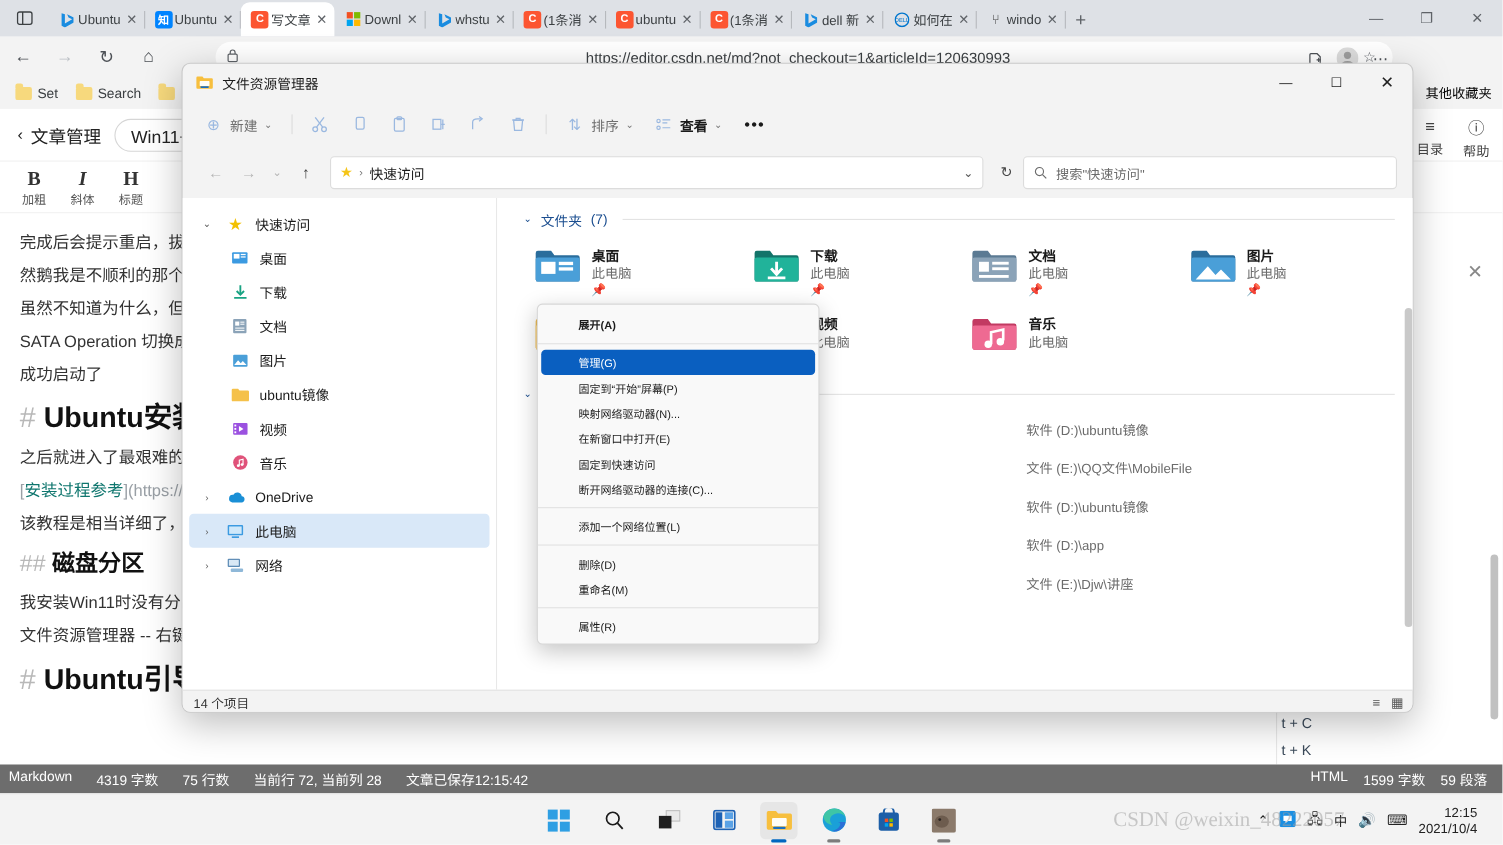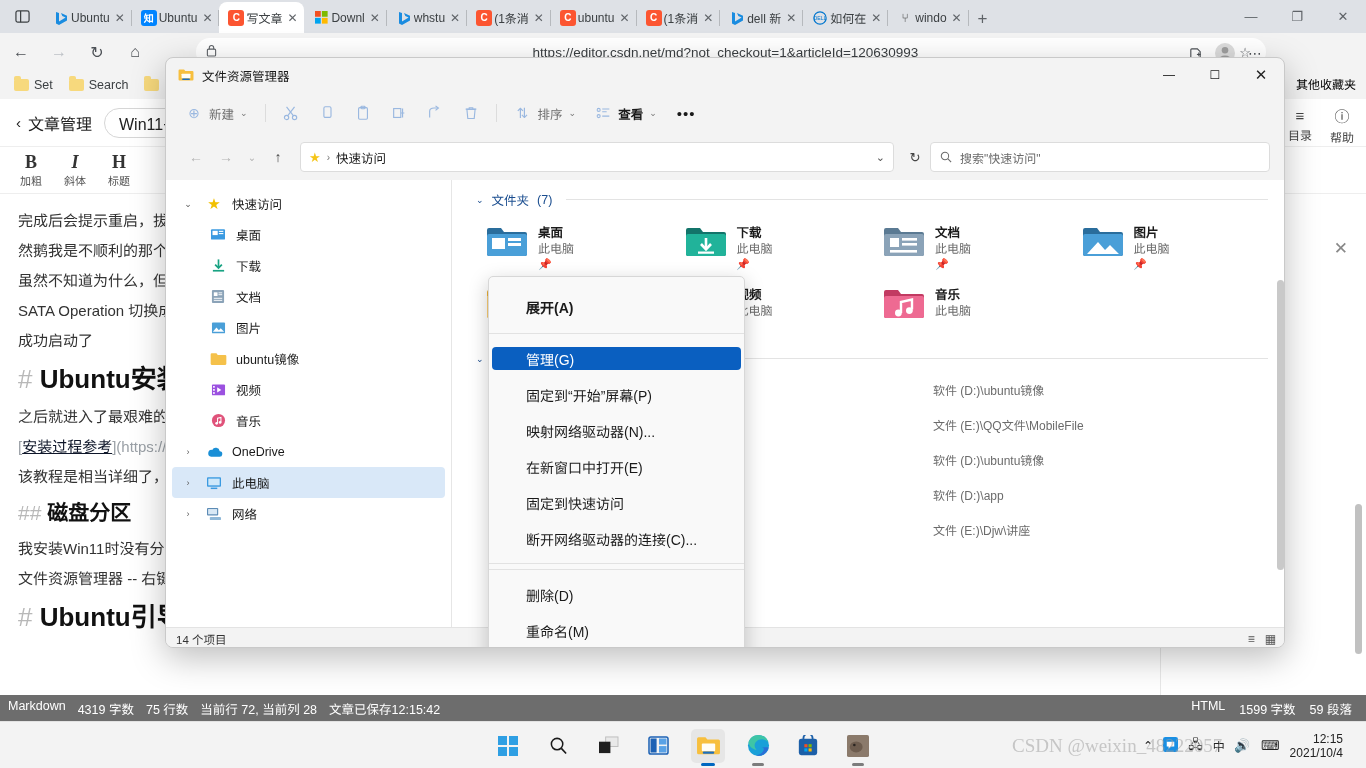--- a/index.html
+++ b/index.html
@@ -62,33 +62,33 @@
 
   #mdtoolbar { position:absolute; left:0; top:48px; width:1366px; height:47px; background:#fff; border-bottom:1px solid #eee; display:flex; align-items:center; gap:2px; padding-left:10px; }
   .mdt { width:42px; display:flex; flex-direction:column; align-items:center; gap:1px; color:#333; }
   .mdt .gl { font-size:18px; font-weight:bold; line-height:18px; font-family:"Liberation Serif",serif; }
   .mdt .lb { font-size:11px; color:#555; }
 
   #editor { position:absolute; left:0; top:95px; width:1160px; height:501px; background:#fff; padding:12px 18px; line-height:30px; color:#333; font-size:15px; overflow:hidden; }
   #editor .h1 { font-size:26px; font-weight:bold; color:#111; line-height:46px; }
   #editor .h2 { font-size:21px; font-weight:bold; color:#111; line-height:42px; }
   #editor .hash { color:#b8b8b8; font-weight:normal; }
-  #editor .lnk { color:#0f172a; text-decoration:underline; }
+  #editor .lnk { color:#0f766e; }
   #editor .brk { color:#9aa0a6; }
 
   
   #preview-strip { position:absolute; left:1160px; top:95px; width:206px; height:501px; background:#fff; border-left:1px solid #e8e8e8; overflow:hidden; }
   #prev-close { position:absolute; right:18px; top:44px; font-size:17px; color:#888; }
   #sc-list { position:absolute; left:4px; top:380px; width:200px; font-size:13px; color:#3b4a5a; line-height:24px; }
   #prev-scroll { position:absolute; right:4px; top:310px; width:7px; height:150px; background:#c1c1c1; border-radius:4px; }
   #prev-label { position:absolute; left:8px; top:-4px; font-size:12px; color:#999; }
 
   
   #statusbar { position:absolute; left:0; top:695px; width:1366px; height:26px; background:#6d6d6d; color:#fff; font-size:12.5px; display:flex; align-items:center; }
-  #sb-left { padding-left:8px; display:flex; gap:12px; }
+  #sb-left { padding-left:8px; display:flex; gap:22px; }
   #sb-right { position:absolute; right:14px; display:flex; gap:14px; }
 
   
   #taskbar { position:absolute; left:0; top:721px; width:1366px; height:47px; background:#f3f3f3; border-top:1px solid #e2e2e2; }
   #tb-center { position:absolute; left:50%; transform:translateX(-50%); top:0; height:47px; display:flex; align-items:center; gap:16px; }
   .tbi { width:34px; height:34px; display:flex; align-items:center; justify-content:center; position:relative; border-radius:5px; }
   .tbi.run:after { content:""; position:absolute; bottom:-3px; left:50%; transform:translateX(-50%); width:12px; height:3px; border-radius:2px; background:#7c7c7c; }
   .tbi.active { background:#e6e6e6; }
   .tbi.active:after { content:""; position:absolute; bottom:-3px; left:50%; transform:translateX(-50%); width:14px; height:3px; border-radius:2px; background:#0067c0; }
   #tb-right { position:absolute; right:8px; top:0; height:47px; display:flex; align-items:center; gap:10px; font-size:12px; color:#222; }
@@ -156,21 +156,21 @@
 
   #ex-status { position:absolute; left:0; top:569px; width:1120px; height:22px; background:#f3f3f3; border-top:1px solid #e3e3e3; display:flex; align-items:center; padding:0 10px; font-size:11.5px; color:#333; }
   #ex-viewbtns { position:absolute; right:10px; top:0; height:22px; display:flex; align-items:center; gap:10px; color:#555; font-size:12px; }
 
   
   #ctxmenu {
     position:absolute; left:322px; top:218px; width:257px;
     background:#f9f9f9; border:1px solid #d7d7d7; border-radius:5px;
     box-shadow:0 6px 20px rgba(0,0,0,.22); padding:4px 0; z-index:60;
   }
-  .mi { height:23px; display:flex; align-items:center; padding:0 16px 0 34px; font-size:14px; color:#1a1a1a; margin:13px 3px; border-radius:4px; }
+  .mi { height:23px; display:flex; align-items:center; padding:0 16px 0 34px; font-size:10px; color:#1a1a1a; margin:0 3px; border-radius:4px; }
   .mi.bold { font-weight:bold; height:26px; }
   .mi.hl { background:#0a5fc0; color:#fff; }
   .msep { height:1px; background:#e2e2e2; margin:5px 0; }
 
   
   #watermark { position:absolute; left:1012px; top:735px; font-size:19px; color:rgba(160,160,160,.55); white-space:nowrap; z-index:90; font-family:"Liberation Serif",serif; }
 </style>
 </head>
 <body>
 
@@ -380,20 +380,28 @@
         <div>该教程是相当详细了，按照步骤</div>
         <div class="h2"><span class="hash">##</span> <span class="ht">磁盘分区</span></div>
         <div>我安装Win11时没有分出空闲磁盘</div>
         <div>文件资源管理器 -- 右键此电脑 --</div>
         <div class="h1"><span class="hash">#</span> <span class="ht">Ubuntu引导</span></div>
       </div>
 
     <div id="preview-strip">
       <div id="prev-label">目录</div>
       <div id="prev-close">✕</div>
+      <div id="sc-list">
+          <div>t + H</div>
+          <div>t + O</div>
+          <div>t + U</div>
+          <div>t + C</div>
+          <div>t + K</div>
+          <div>t + L</div>
+        </div>
       <div id="prev-scroll"></div>
     </div>
   </div>
 </div>
 
 <div id="statusbar">
   <div id="sb-left">
       <span>Markdown</span>
       <span>4319 字数</span>
       <span>75 行数</span>
@@ -896,19 +904,20 @@
   <div id="ctxmenu">
       <div class="mi bold">展开(A)</div>
       <div class="msep"></div>
       <div class="mi hl">管理(G)</div>
       <div class="mi">固定到“开始”屏幕(P)</div>
       <div class="mi">映射网络驱动器(N)...</div>
       <div class="mi">在新窗口中打开(E)</div>
       <div class="mi">固定到快速访问</div>
       <div class="mi">断开网络驱动器的连接(C)...</div>
       <div class="msep"></div>
+      <div class="mi">添加一个网络位置(L)</div>
       <div class="msep"></div>
       <div class="mi">删除(D)</div>
       <div class="mi">重命名(M)</div>
       <div class="msep"></div>
       <div class="mi">属性(R)</div>
     </div>
 </div>
 
 </body></html>

